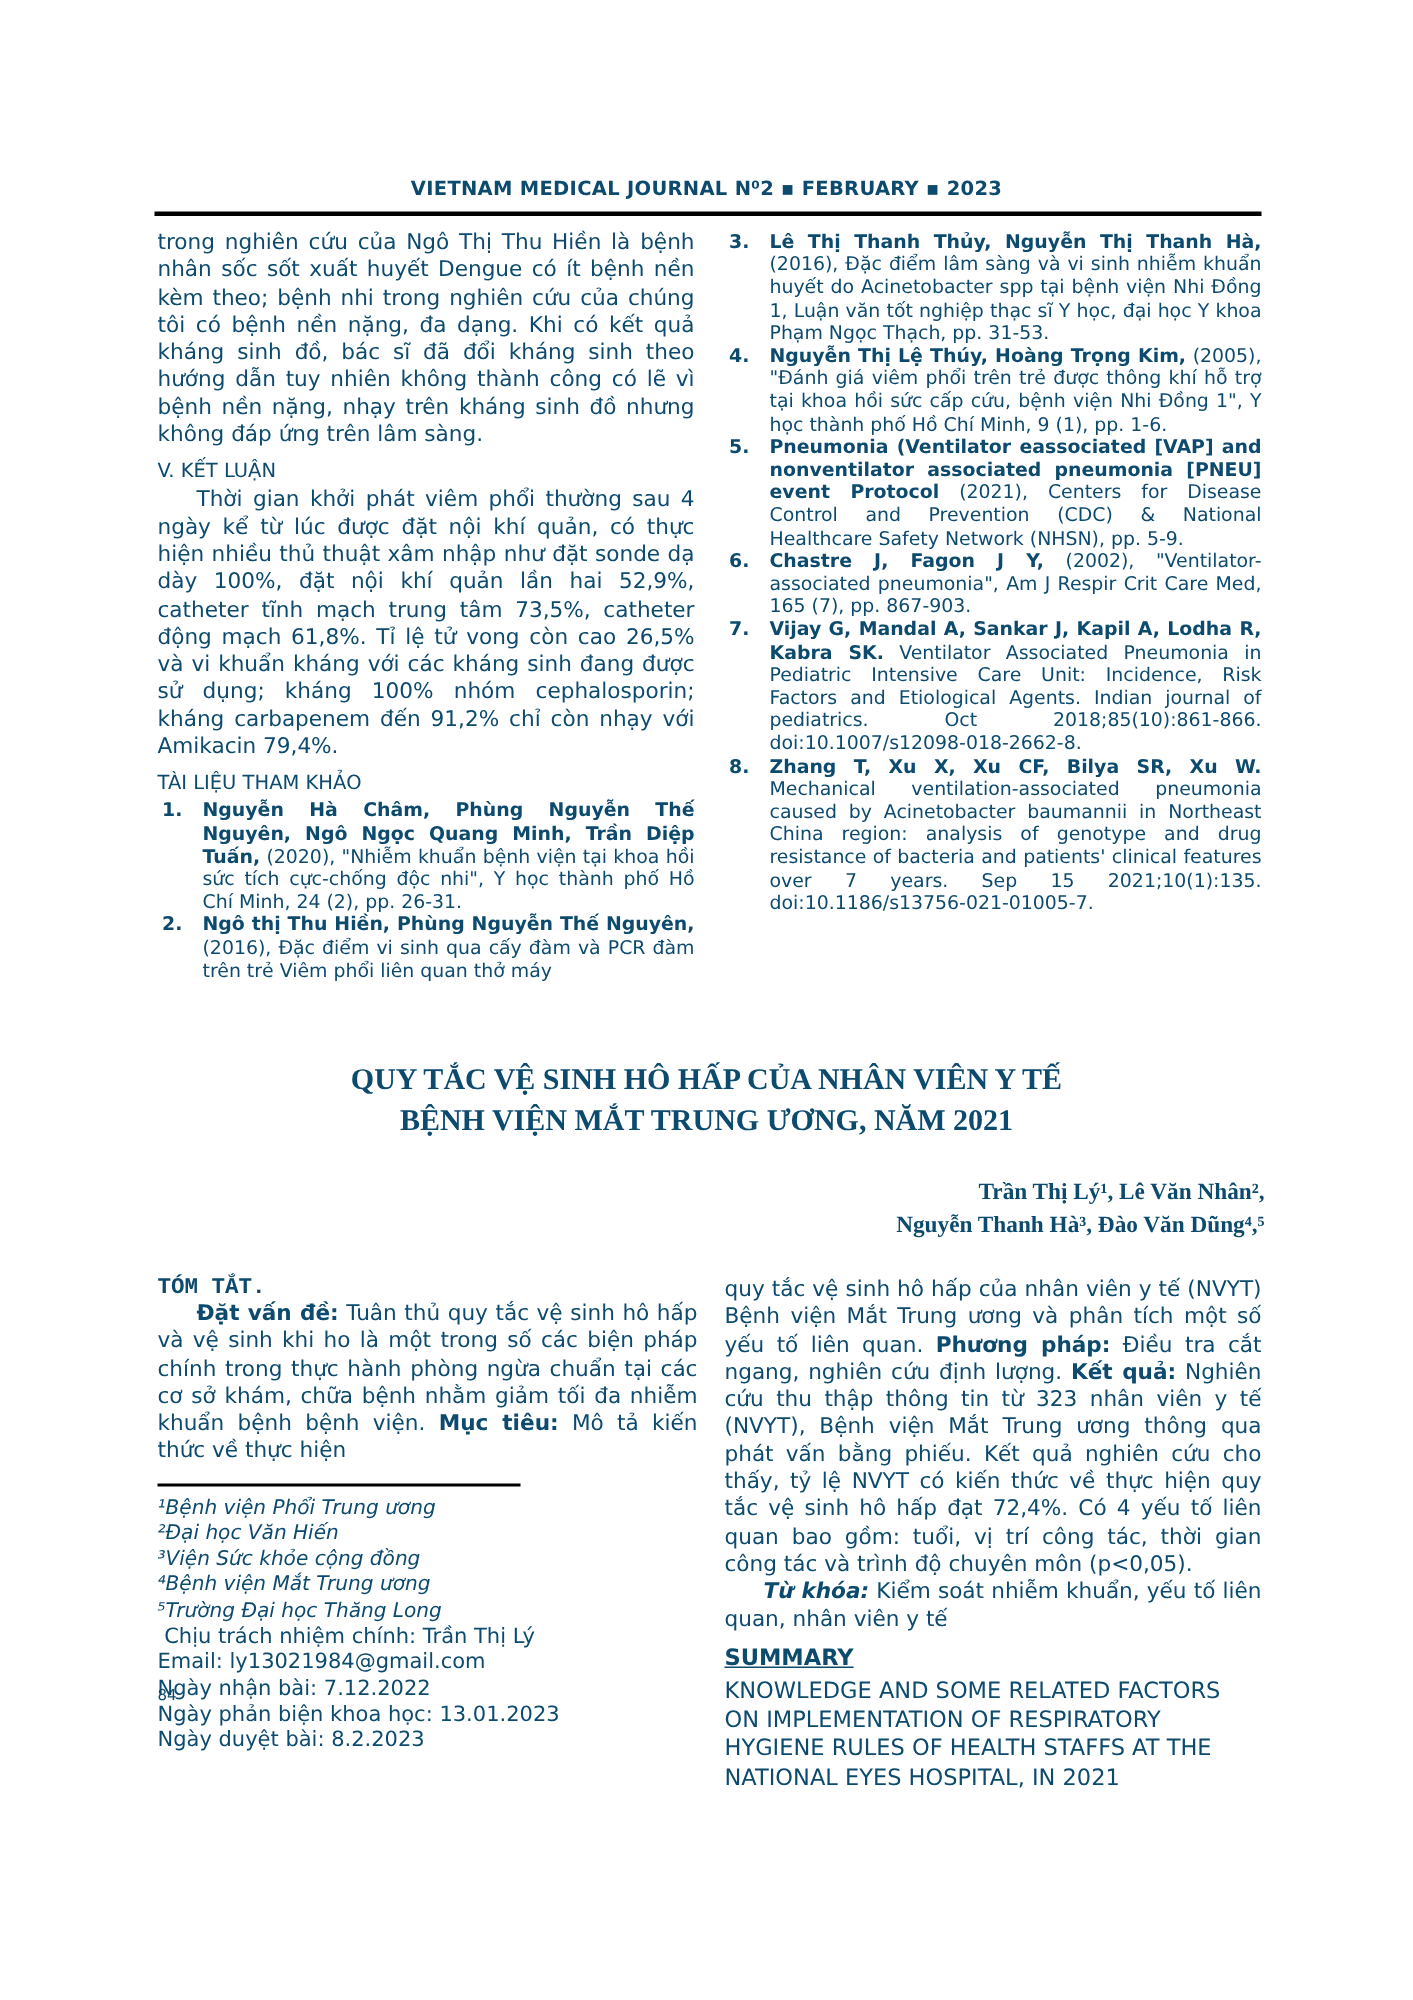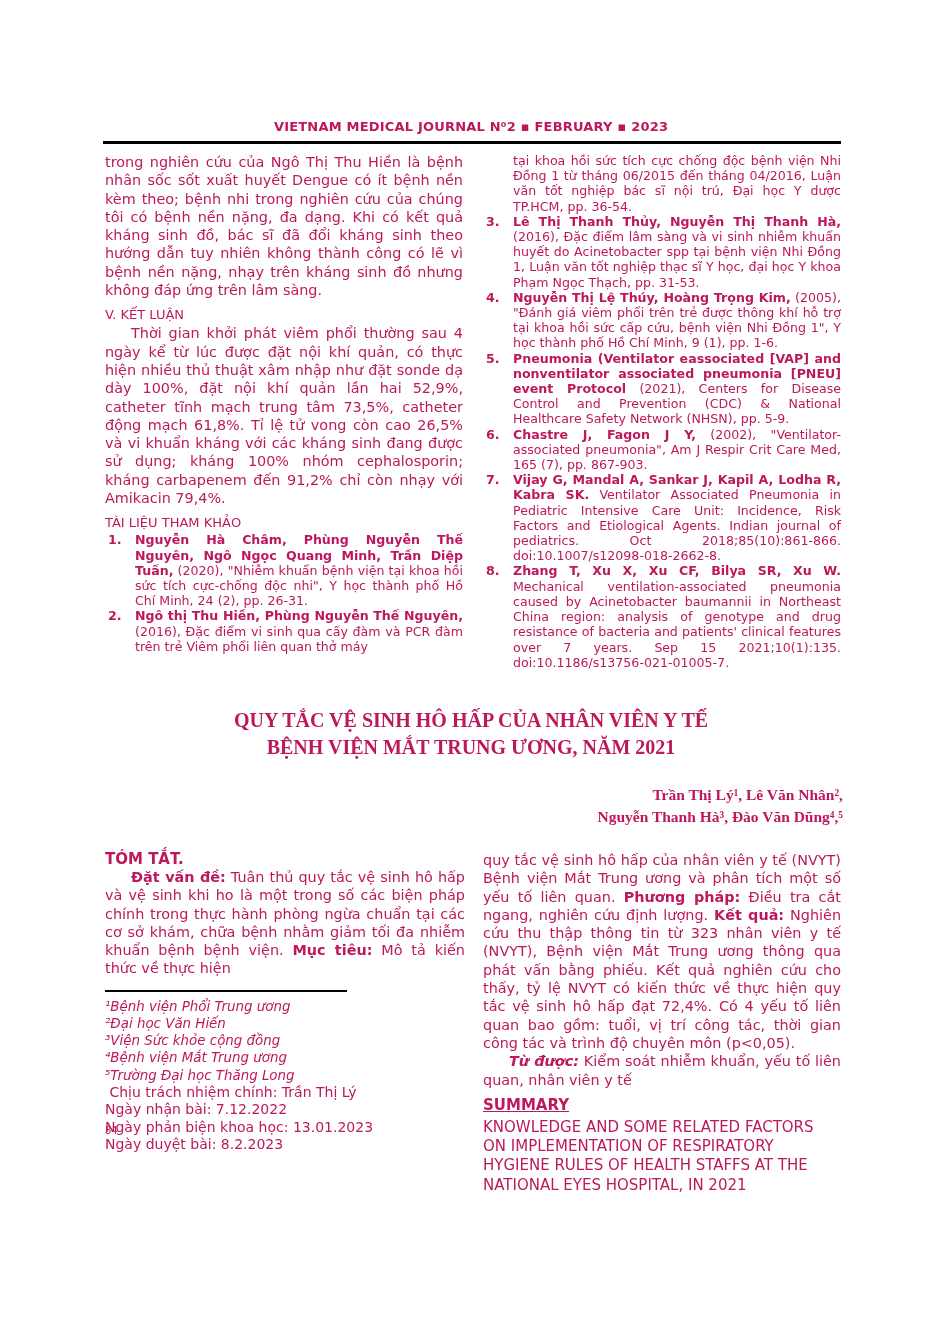--- a/index.html
+++ b/index.html
@@ -1,19 +1,19 @@
 <!DOCTYPE html>
 <html><head>
 <meta charset="utf-8">
 <style>
   * { margin:0; padding:0; box-sizing:border-box; }
   html,body { background:#ffffff; }
   .page {
     position:relative; width:942px; height:1333px; background:#ffffff;
-    font-family:"DejaVu Sans", sans-serif; color:#be185d; margin:0 auto; overflow:hidden;
+    font-family:"DejaVu Sans", sans-serif; color:#0c4a6e; margin:0 auto; overflow:hidden;
   }
   .journal-header {
     position:absolute; top:119px; left:0; width:100%;
     text-align:center; font-size:13px; font-weight:bold; letter-spacing:0.2px;
   }
   .header-rule { position:absolute; top:141px; left:103px; width:738px; height:3px; background:#000; }
 
   .col { position:absolute; width:358px; text-align:justify; }
   .col-top-left  { left:105px; top:153px; }
   .col-top-right { left:483px; top:153px; }
@@ -31,21 +31,21 @@
 
   .title-block {
     position:absolute; top:707px; left:60px; width:822px; text-align:center;
     font-family:"Liberation Serif", serif; font-weight:bold; font-size:20px; line-height:27px;
   }
   .authors-block {
     position:absolute; top:784px; left:441px; width:402px; text-align:right;
     font-family:"Liberation Serif", serif; font-weight:bold; font-size:15.5px; line-height:21.5px;
   }
 
-  .abstract-heading { font-size:15px; font-weight:bold; text-align:left; }
+  .abstract-heading { font-size:15px; font-weight:bold; text-align:left;font-family:Liberation Mono, monospace; }
   .footnote-rule { width:242px; height:2px; background:#000; margin-top:12px; margin-bottom:6px; }
   .footnote { font-style:italic; font-size:13.4px; line-height:17.2px; text-align:left; }
   .meta-line { font-size:14px; line-height:17.4px; text-align:left; white-space:pre-wrap; }
   .keywords-label { font-weight:bold; font-style:italic; }
   .summary-heading { font-size:15px; font-weight:bold; text-align:left; margin-top:7px;text-decoration:underline; }
   .summary-title { text-align:left; font-size:15px; line-height:19.3px; margin-top:4px; }
   .bold { font-weight:bold; }
   .page-number { position:absolute; left:105px; top:1125px; font-size:10px; }
 </style>
 </head>
@@ -63,21 +63,20 @@
     <div class="sec-heading">TÀI LIỆU THAM KHẢO</div>
     <div class="ref">
       <span class="ref-num">1.</span><span class="ref-authors">Nguyễn Hà Châm, Phùng Nguyễn Thế Nguyên, Ngô Ngọc Quang Minh, Trần Diệp Tuấn,</span><span> (2020), "Nhiễm khuẩn bệnh viện tại khoa hồi sức tích cực-chống độc nhi", Y học thành phố Hồ Chí Minh, 24 (2), pp. 26-31.</span>
     </div>
     <div class="ref">
       <span class="ref-num">2.</span><span class="ref-authors">Ngô thị Thu Hiền, Phùng Nguyễn Thế Nguyên,</span><span> (2016), Đặc điểm vi sinh qua cấy đàm và PCR đàm trên trẻ Viêm phổi liên quan thở máy</span>
     </div>
   </div>
 
   <div class="col col-top-right">
-    <div class="ref-cont" style="text-align:justify;">tại khoa hồi sức tích cực chống độc bệnh viện Nhi Đồng 1 từ tháng 06/2015 đến tháng 04/2016, Luận văn tốt nghiệp bác sĩ nội trú, Đại học Y dược TP.HCM, pp. 36-54.</div>
     <div class="ref">
       <span class="ref-num">3.</span><span class="ref-authors">Lê Thị Thanh Thủy, Nguyễn Thị Thanh Hà,</span><span> (2016), Đặc điểm lâm sàng và vi sinh nhiễm khuẩn huyết do Acinetobacter spp tại bệnh viện Nhi Đồng 1, Luận văn tốt nghiệp thạc sĩ Y học, đại học Y khoa Phạm Ngọc Thạch, pp. 31-53.</span>
     </div>
     <div class="ref">
       <span class="ref-num">4.</span><span class="ref-authors">Nguyễn Thị Lệ Thúy, Hoàng Trọng Kim,</span><span> (2005), "Đánh giá viêm phổi trên trẻ được thông khí hỗ trợ tại khoa hồi sức cấp cứu, bệnh viện Nhi Đồng 1", Y học thành phố Hồ Chí Minh, 9 (1), pp. 1-6.</span>
     </div>
     <div class="ref">
       <span class="ref-num">5.</span><span class="ref-authors">Pneumonia (Ventilator eassociated [VAP] and nonventilator associated pneumonia [PNEU] event Protocol</span><span> (2021), Centers for Disease Control and Prevention (CDC) &amp; National Healthcare Safety Network (NHSN), pp. 5-9.</span>
     </div>
     <div class="ref">
@@ -103,27 +102,28 @@
   <div class="col col-bot-left">
     <div class="abstract-heading">TÓM TẮT.</div>
     <p class="body-text indent"><span class="bold">Đặt vấn đề:</span><span> Tuân thủ quy tắc vệ sinh hô hấp và vệ sinh khi ho là một trong số các biện pháp chính trong thực hành phòng ngừa chuẩn tại các cơ sở khám, chữa bệnh nhằm giảm tối đa nhiễm khuẩn bệnh bệnh viện. </span><span class="bold">Mục tiêu:</span><span> Mô tả kiến thức về thực hiện</span></p>
     <div class="footnote-rule"></div>
     <div class="footnote">¹Bệnh viện Phổi Trung ương</div>
     <div class="footnote">²Đại học Văn Hiến</div>
     <div class="footnote">³Viện Sức khỏe cộng đồng</div>
     <div class="footnote">⁴Bệnh viện Mắt Trung ương</div>
     <div class="footnote">⁵Trường Đại học Thăng Long</div>
     <div class="meta-line"> Chịu trách nhiệm chính: Trần Thị Lý</div>
+    <div class="meta-line">Email: ly13021984@gmail.com</div>
     <div class="meta-line">Ngày nhận bài: 7.12.2022</div>
     <div class="meta-line">Ngày phản biện khoa học: 13.01.2023</div>
     <div class="meta-line">Ngày duyệt bài: 8.2.2023</div>
   </div>
 
   <div class="col col-bot-right">
     <p class="body-text"><span>quy tắc vệ sinh hô hấp của nhân viên y tế (NVYT) Bệnh viện Mắt Trung ương và phân tích một số yếu tố liên quan. </span><span class="bold">Phương pháp:</span><span> Điều tra cắt ngang, nghiên cứu định lượng. </span><span class="bold">Kết quả:</span><span> Nghiên cứu thu thập thông tin từ 323 nhân viên y tế (NVYT), Bệnh viện Mắt Trung ương thông qua phát vấn bằng phiếu. Kết quả nghiên cứu cho thấy, tỷ lệ NVYT có kiến thức về thực hiện quy tắc vệ sinh hô hấp đạt 72,4%. Có 4 yếu tố liên quan bao gồm: tuổi, vị trí công tác, thời gian công tác và trình độ chuyên môn (p&lt;0,05).</span></p>
-    <p class="body-text indent"><span class="keywords-label">Từ được:</span><span> Kiểm soát nhiễm khuẩn, yếu tố liên quan, nhân viên y tế</span></p>
+    <p class="body-text indent"><span class="keywords-label">Từ khóa:</span><span> Kiểm soát nhiễm khuẩn, yếu tố liên quan, nhân viên y tế</span></p>
     <div class="summary-heading">SUMMARY</div>
     <div class="summary-title">KNOWLEDGE AND SOME RELATED FACTORS ON IMPLEMENTATION OF RESPIRATORY HYGIENE RULES OF HEALTH STAFFS AT THE NATIONAL EYES HOSPITAL, IN 2021</div>
   </div>
 
   <div class="page-number">84</div>
 
 </div>
 
 </body></html>

